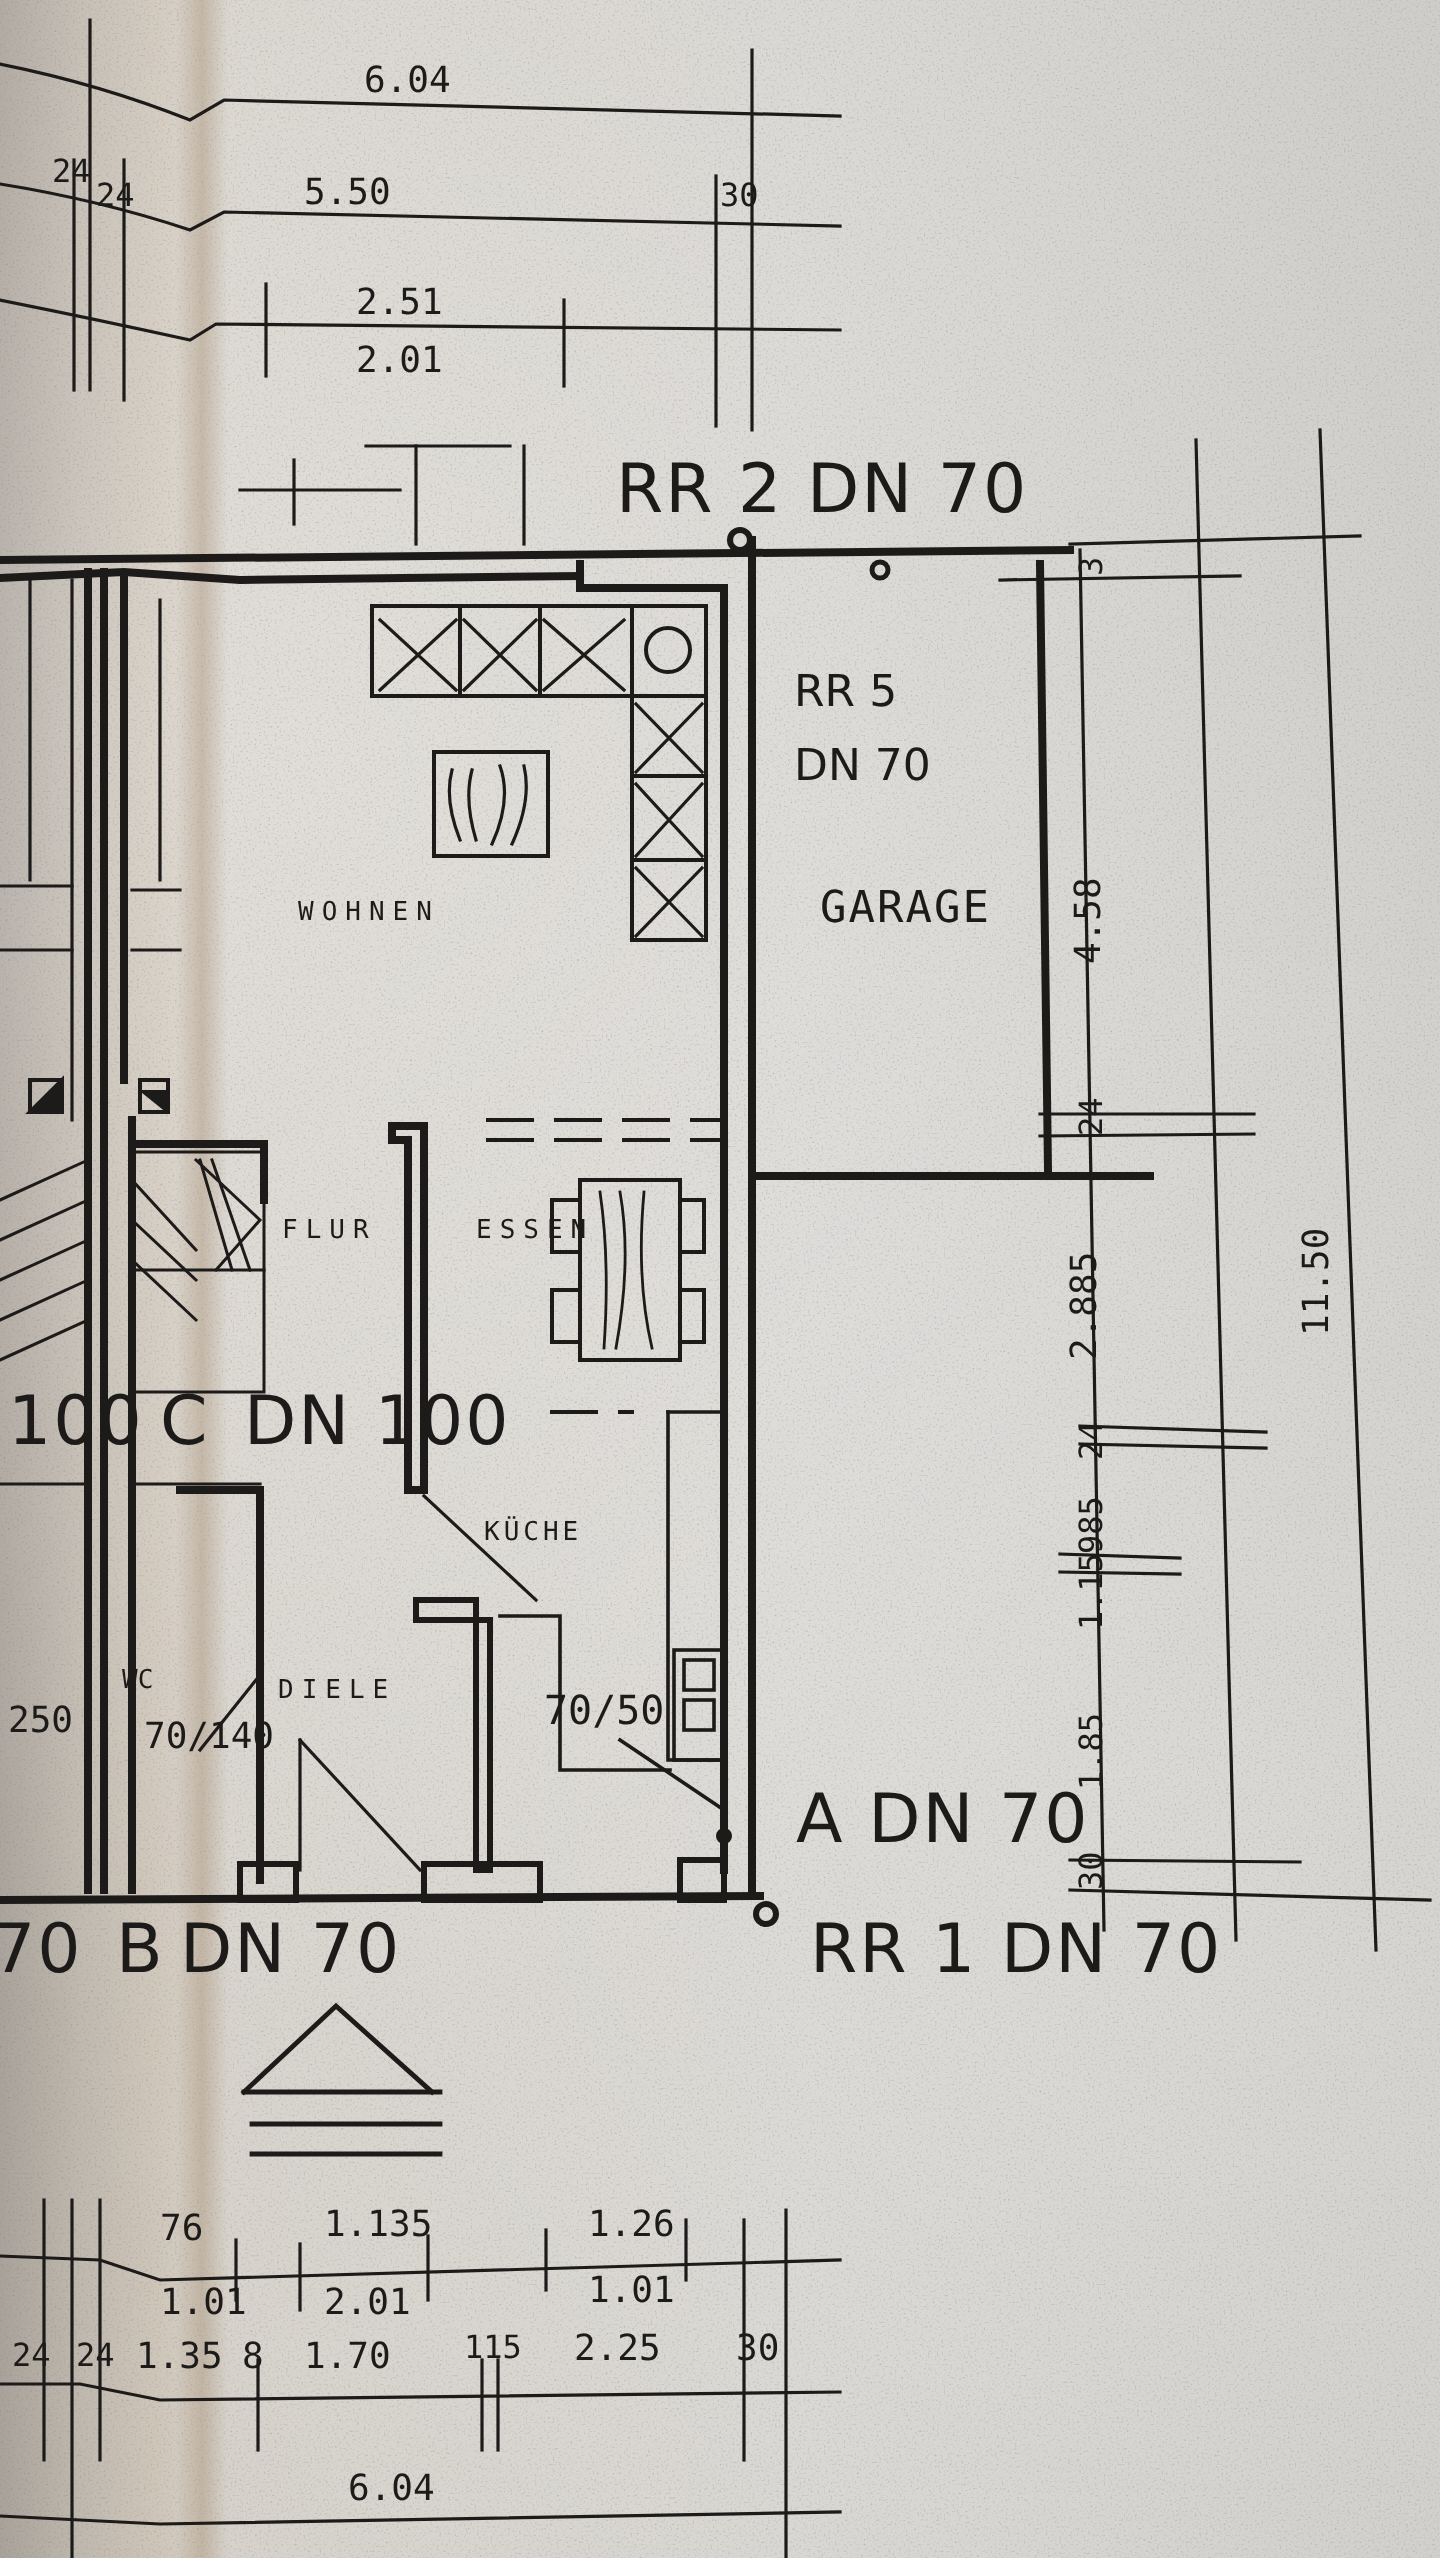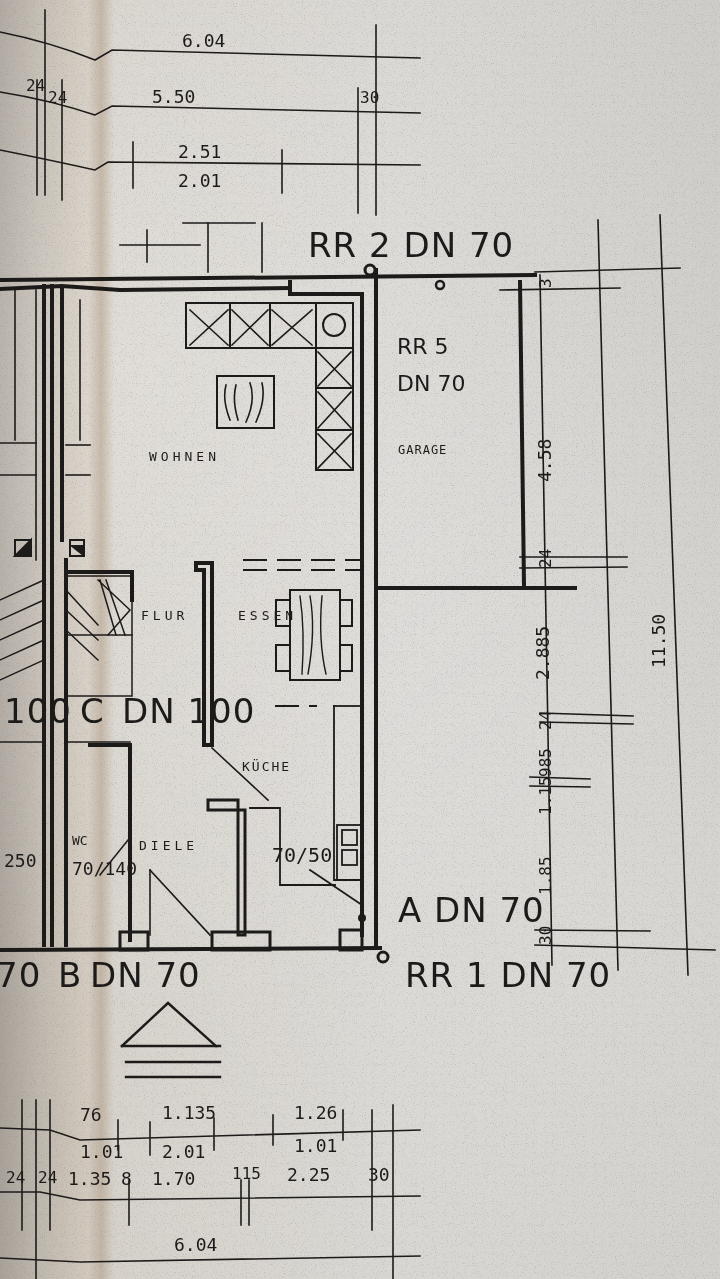--- a/index.html
+++ b/index.html
@@ -233,26 +233,26 @@
   <span class="lbl big" style="left:122px;top:694px;">DN 100</span>
   <span class="lbl big" style="left:4px;top:694px;">100</span>
   <span class="lbl big" style="left:80px;top:694px;">C</span>
   <span class="lbl big" style="left:398px;top:893px;">A DN 70</span>
   <span class="lbl big" style="left:405px;top:958px;">RR 1 DN 70</span>
   <span class="lbl big" style="left:58px;top:958px;">B</span>
   <span class="lbl big" style="left:90px;top:958px;">DN 70</span>
   <span class="lbl big" style="left:-4px;top:958px;">70</span>
 
   <span class="lbl room" style="left:149px;top:450px;">WOHNEN</span>
-  <span class="lbl room" style="left:398px;top:444px;letter-spacing:1px;font-size:12px;">GARAGE</span>
+  <span class="lbl room" style="left:410px;top:444px;letter-spacing:1px;font-size:22px;">GARAGE</span>
   <span class="lbl room" style="left:141px;top:609px;">FLUR</span>
   <span class="lbl room" style="left:238px;top:609px;">ESSEN</span>
   <span class="lbl room" style="left:242px;top:760px;letter-spacing:2px;">KÜCHE</span>
   <span class="lbl room" style="left:139px;top:839px;">DIELE</span>
-  <span class="lbl dimsm" style="left:72px;top:834px;font-size:13px;text-align:center;">WC</span>
+  <span class="lbl dimsm" style="left:61px;top:834px;font-size:13px;text-align:center;">WC</span>
   <span class="lbl dim" style="left:72px;top:860px;text-align:center;">70/140</span>
   <span class="lbl dim" style="left:4px;top:852px;">250</span>
   <span class="lbl dim" style="left:272px;top:845px;font-size:20px;">70/50</span>
 
   <span class="lbl dimsm vert" style="left:538px;top:288px;">3</span>
   <span class="lbl dim vert" style="left:536px;top:482px;">4.58</span>
   <span class="lbl dimsm vert" style="left:538px;top:568px;">24</span>
   <span class="lbl dim vert" style="left:534px;top:680px;">2.885</span>
   <span class="lbl dimsm vert" style="left:538px;top:730px;">24</span>
   <span class="lbl dimsm vert" style="left:538px;top:777px;">985</span>

